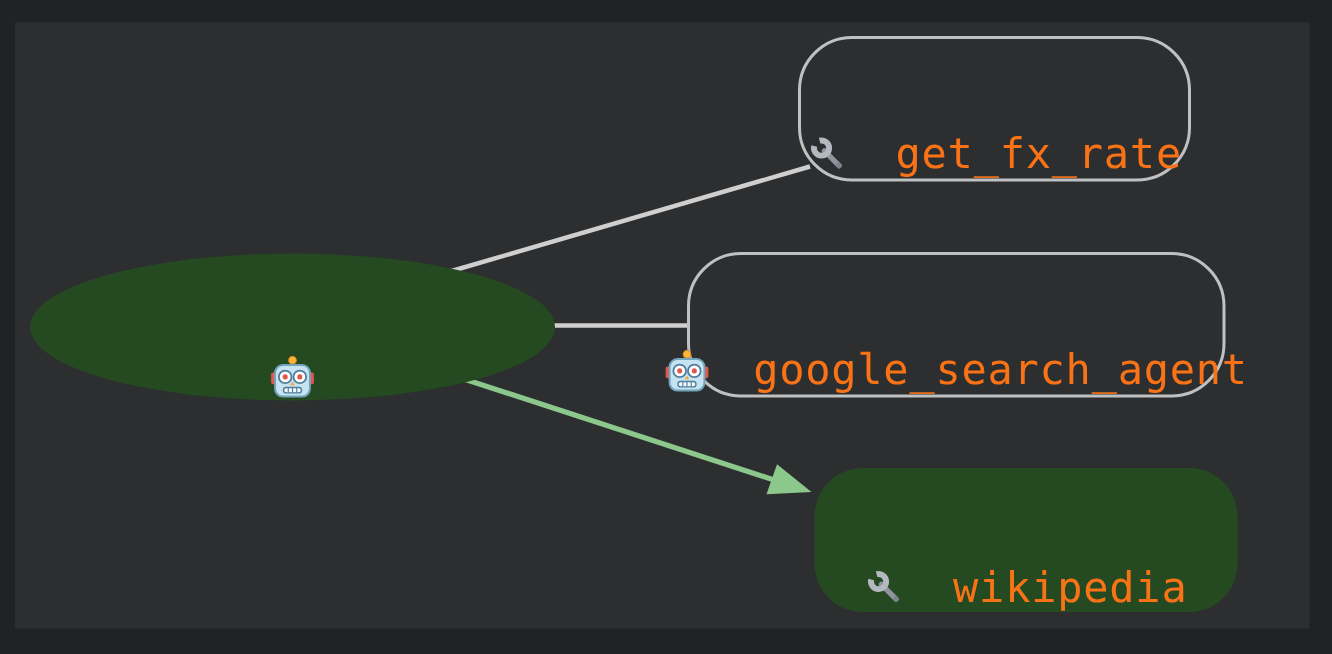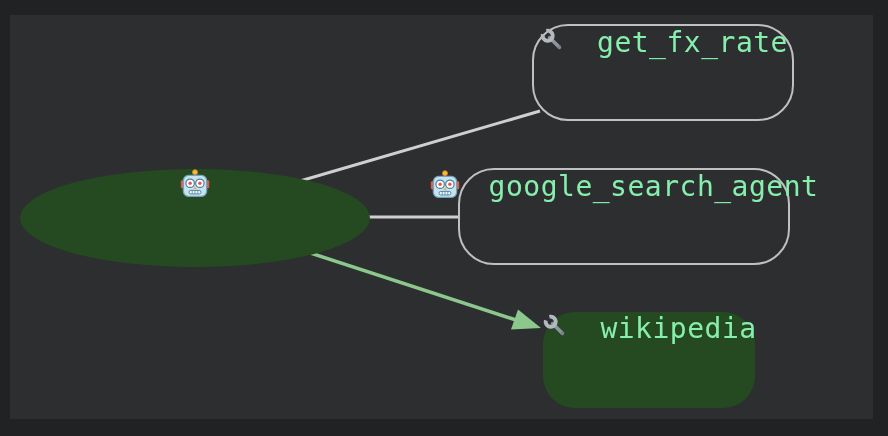--- a/index.html
+++ b/index.html
@@ -26,24 +26,24 @@
     left: 0; top: 0;
     width: 888px; height: 436px;
     z-index: 1;
     pointer-events: none;
   }
 
   .node {
     position: absolute;
     z-index: 2;
     display: flex;
-    align-items: flex-start;
+    align-items: flex-end;
     justify-content: center;
     gap: 29px;
-    color: #86efac;
+    color: #f97316;
     font-size: 28px;
     letter-spacing: 0.5px;
     white-space: nowrap;
     cursor: pointer;
   }
 
   .node .icon { width: 30px; height: 30px; flex: 0 0 auto; }
 
   .node-ellipse {
     left: 20px; top: 169px;
@@ -52,25 +52,25 @@
     border-radius: 50%;
   }
 
   .node-outline {
     border: 2.5px solid #bfc0c2;
     border-radius: 36px;
     background: transparent;
   }
 
   .node-fx     { left: 532px; top: 24px;  width: 262px; height: 97px; }
-  .node-google { left: 458px; top: 168px; width: 332px; height: 97px; }
+  .node-google { left: 458px; top: 168px; width: 359px; height: 97px; }
 
   .node-filled {
     left: 543px; top: 312px;
-    width: 212px; height: 96px;
+    width: 282px; height: 96px;
     background: #254a22;
     border-radius: 32px;
   }
 
   .defs-hidden { position: absolute; width: 0; height: 0; overflow: hidden; }
 </style>
 </head>
 <body>
 
 <svg class="defs-hidden" aria-hidden="true">

